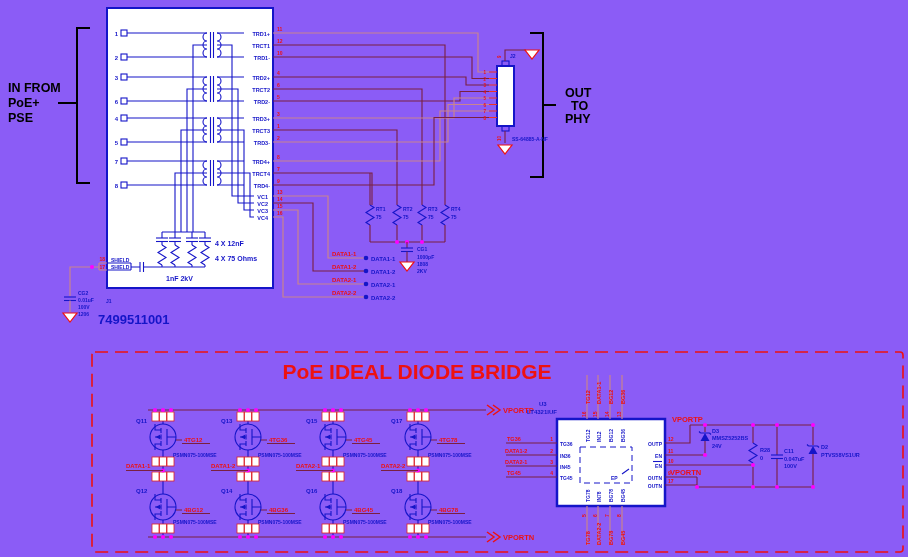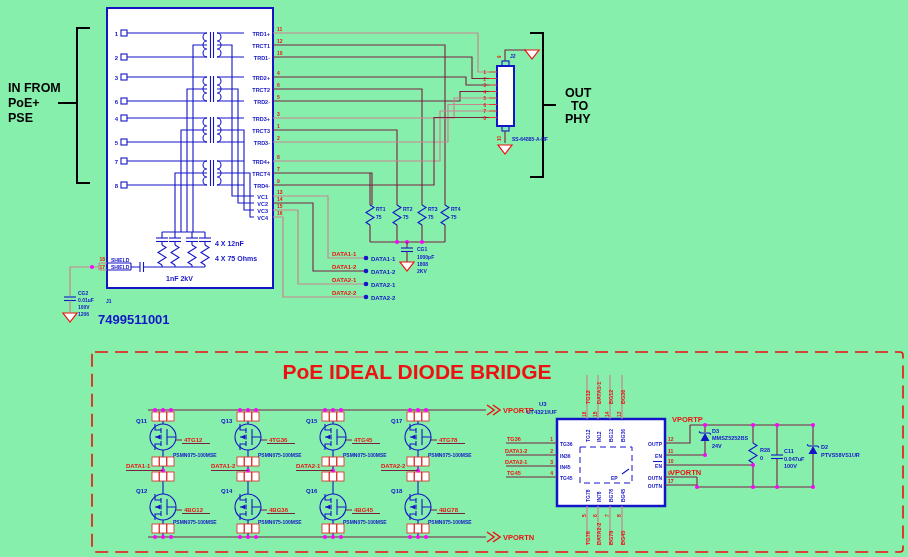--- a/index.html
+++ b/index.html
@@ -1,16 +1,16 @@
 <!DOCTYPE html>
 <html><head>
 <meta charset="utf-8">
 <style>
   html,body{margin:0;padding:0;background:#ffffff;}
-  #canvas{position:relative;width:908px;height:557px;background:#86efac;overflow:hidden;
+  #canvas{position:relative;width:908px;height:557px;background:#8b5cf6;overflow:hidden;
           font-family:"Liberation Sans",sans-serif;}
   svg text{font-family:"Liberation Sans",sans-serif;font-weight:bold;}
   .bl{stroke:#1515c8;fill:none;stroke-width:1.1;}
   .blk2{stroke:#1515c8;fill:#ffffff;stroke-width:2;}
   .wd{stroke:#7a2040;fill:none;stroke-width:1.1;}
   .wp{stroke:#c9848e;fill:none;stroke-width:1.2;}
   .bk{stroke:#000;fill:none;stroke-width:2;}
   .rbx{stroke:#e02020;fill:#fff;stroke-width:0.8;}
   .stub{stroke:#ee3322;fill:none;stroke-width:1.2;}
   .tb{fill:#1515c8;}

